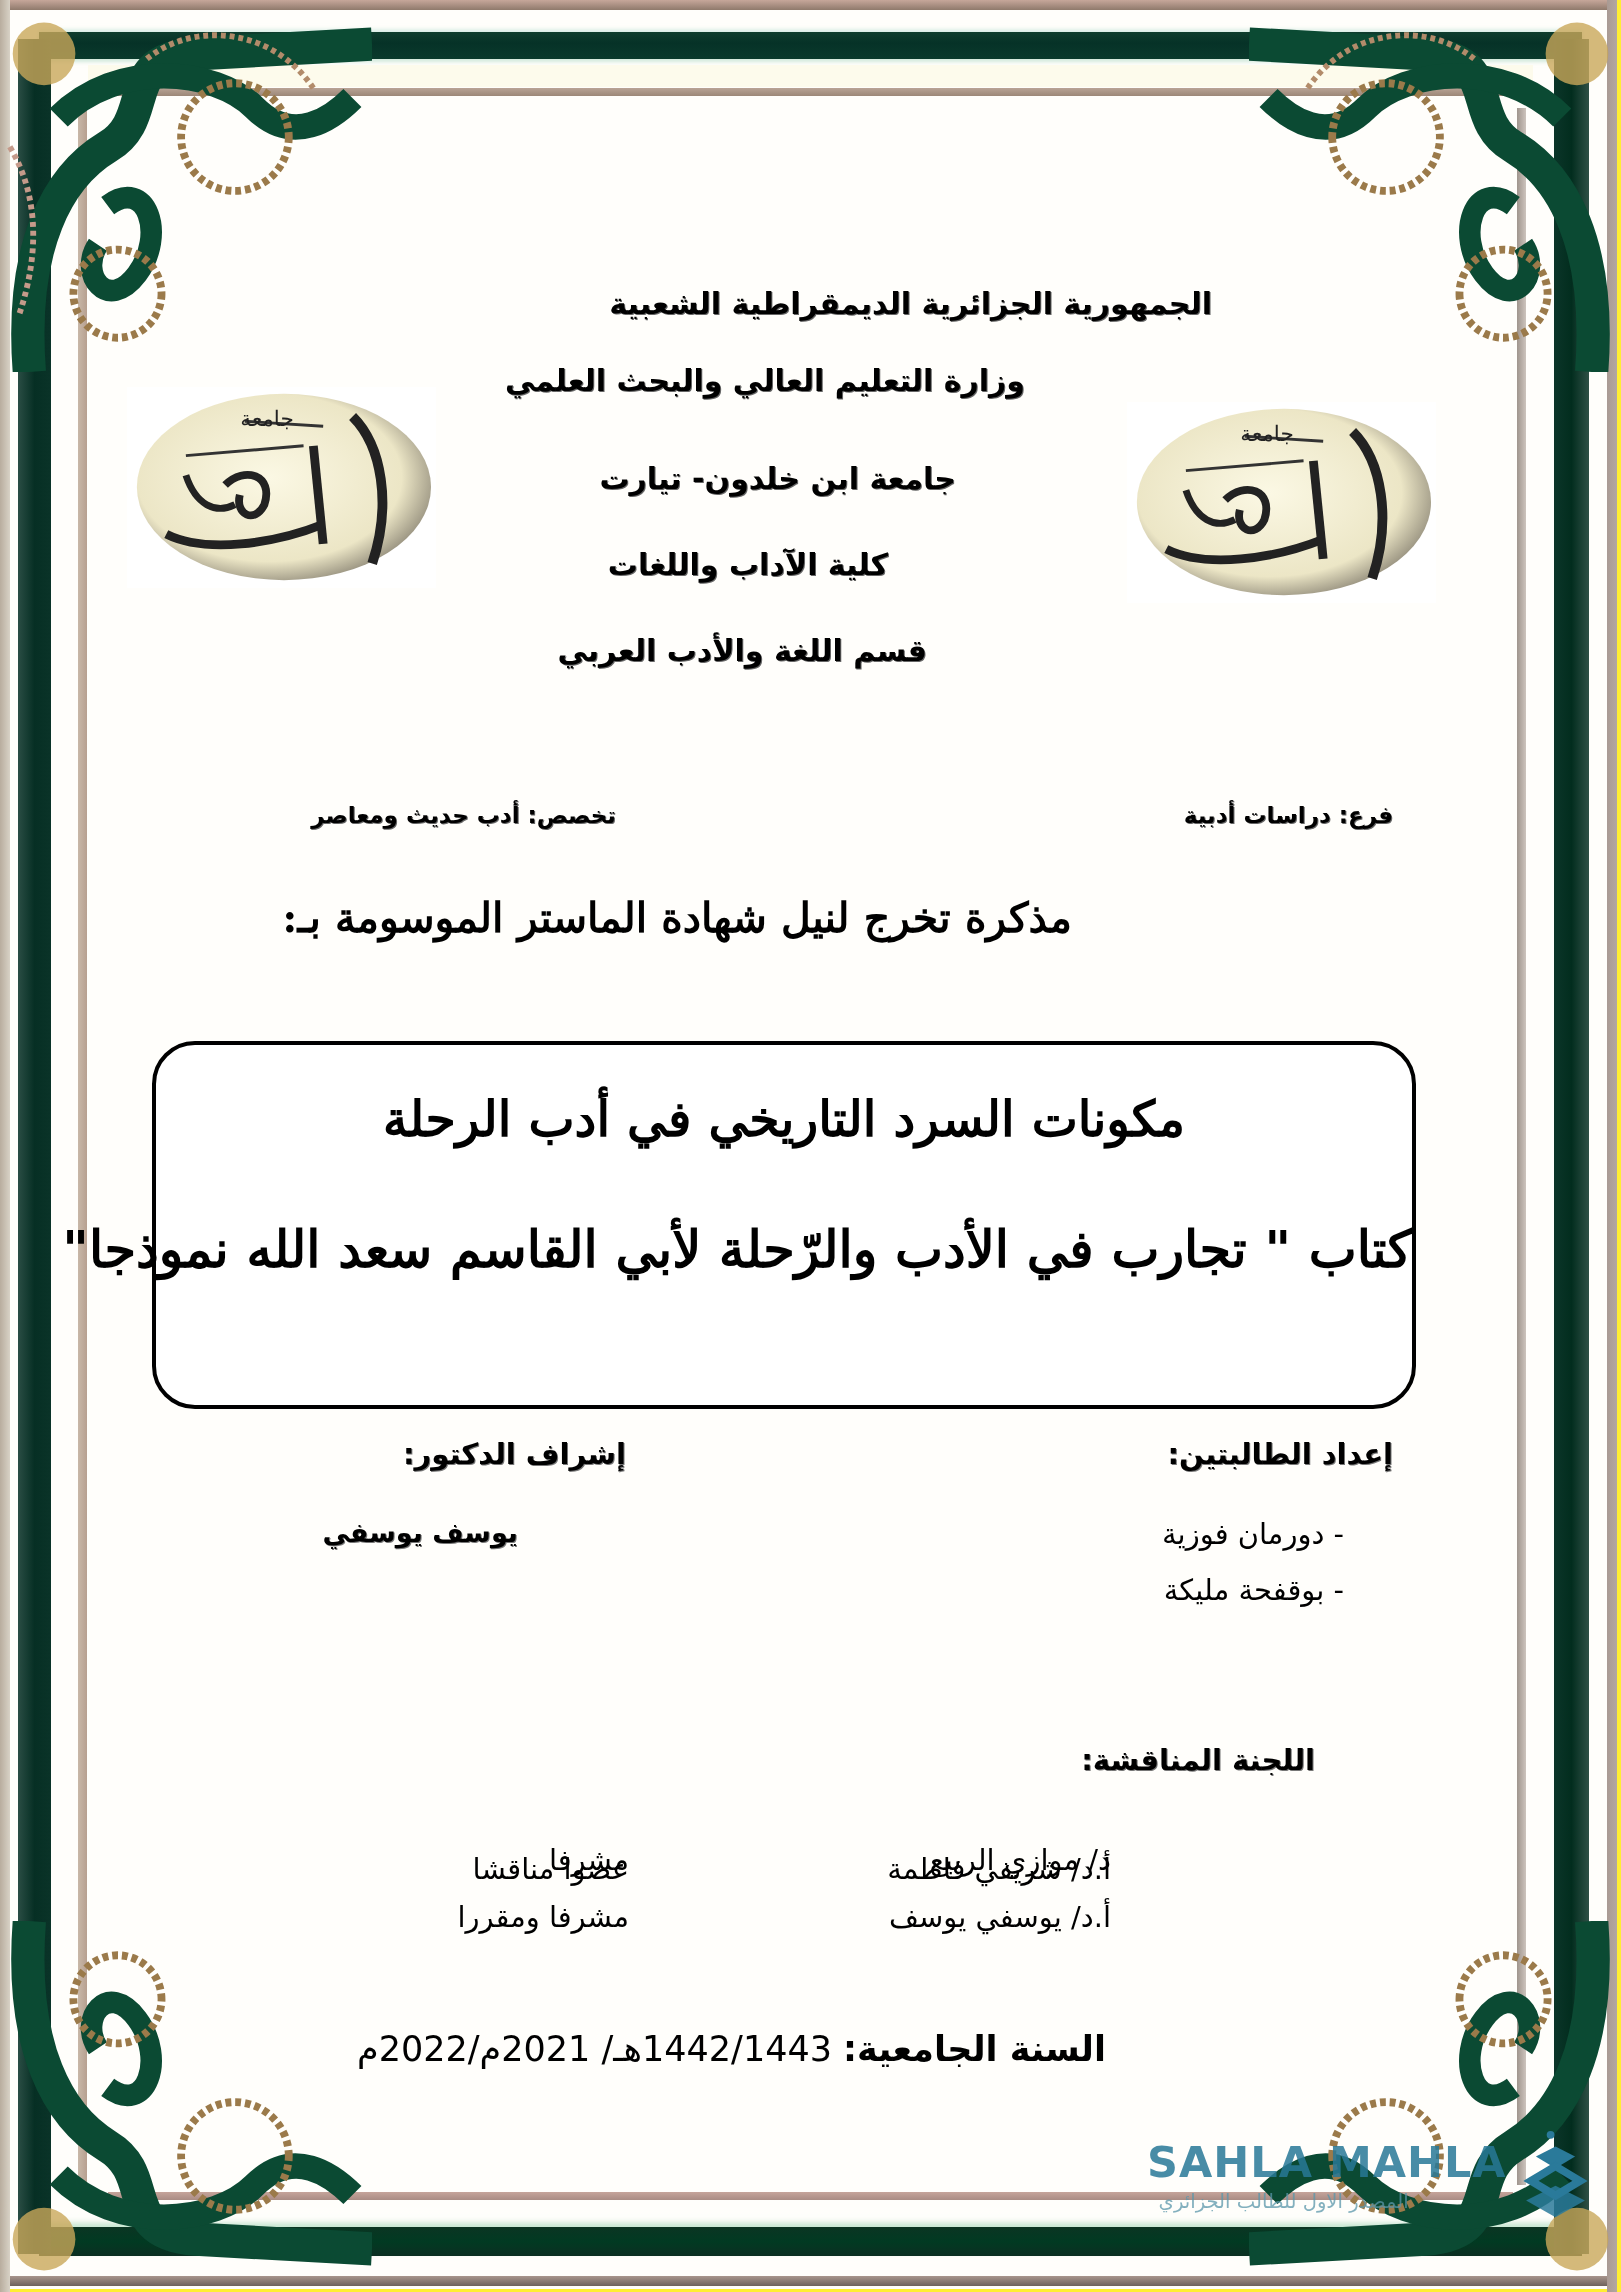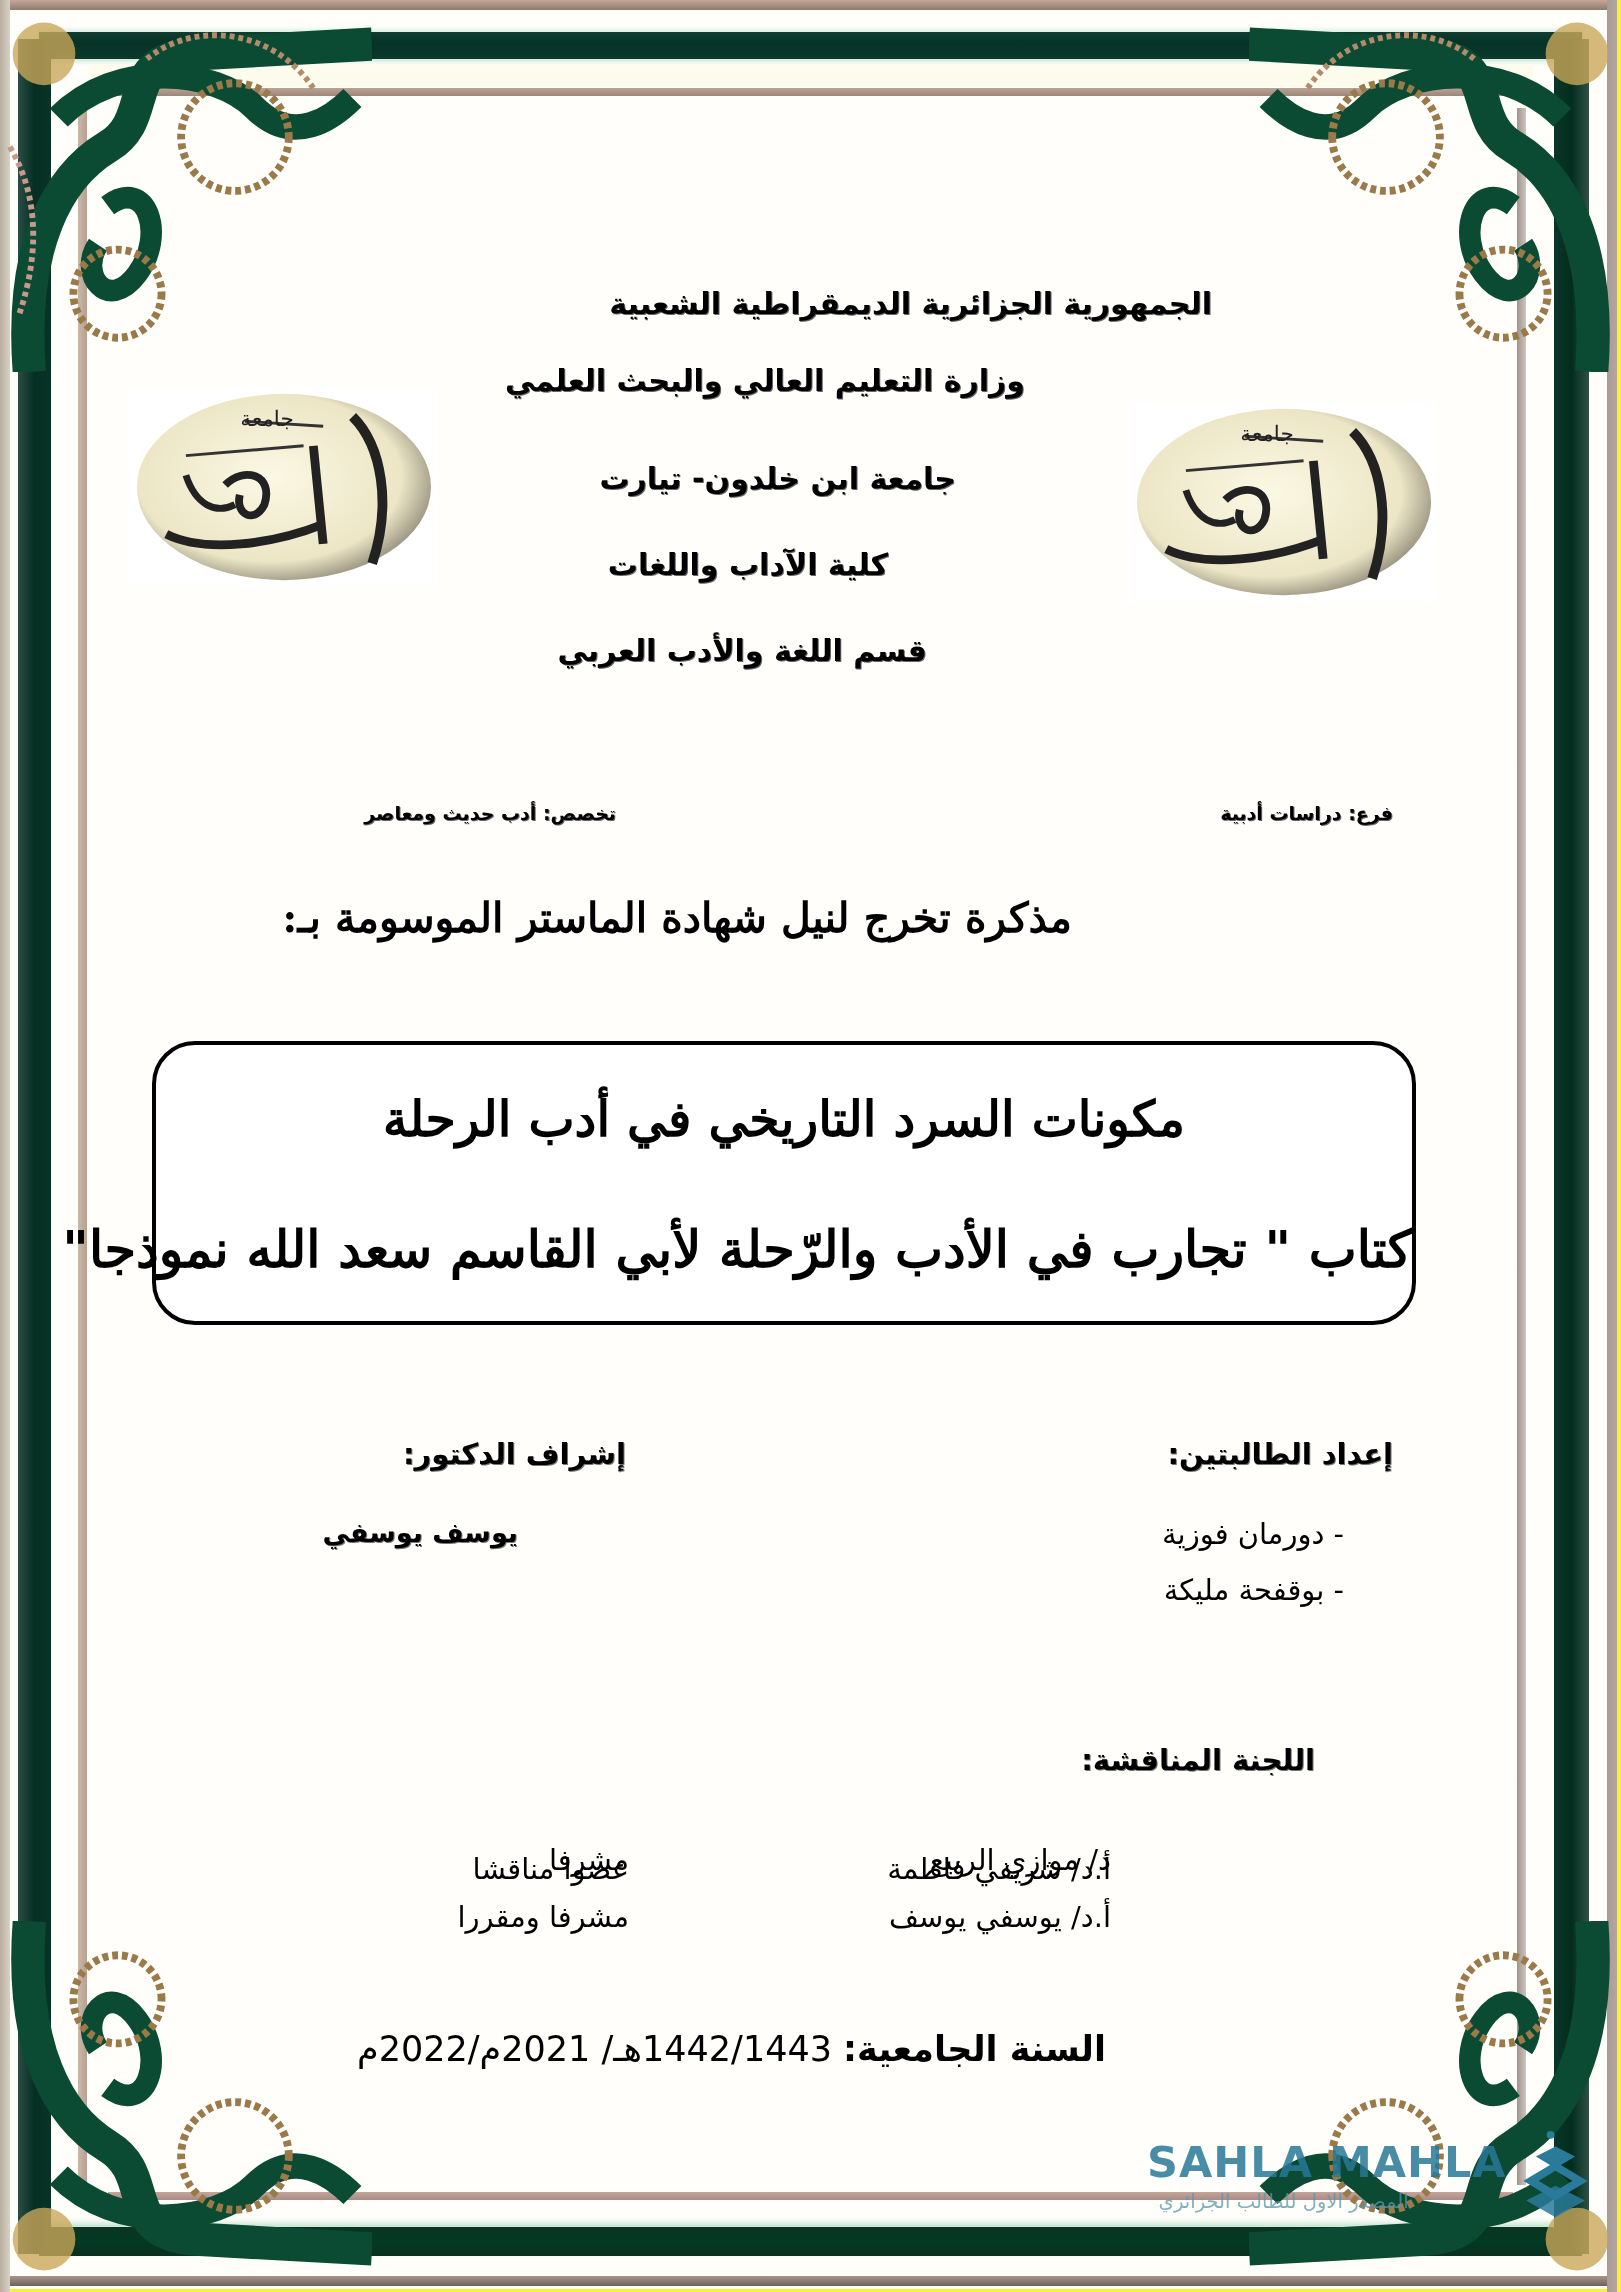--- a/index.html
+++ b/index.html
@@ -45,29 +45,29 @@
   .logo svg { width: 100%; height: 100%; }
 
   
   .hdr { position: absolute; font-weight: bold; font-size: 30px; white-space: nowrap; text-shadow: 1px 1px 0 #666; }
   .hdr-1 { right: 409px; top: 286px; }
   .hdr-2 { right: 596px; top: 363px; }
   .hdr-3 { right: 665px; top: 461px; }
   .hdr-4 { right: 733px; top: 547px; }
   .hdr-5 { right: 694px; top: 633px; }
 
-  .meta { position: absolute; font-weight: bold; font-size: 19px; white-space: nowrap; text-shadow: 1px 1px 0 #666; }
+  .meta { position: absolute; font-weight: bold; font-size: 23px; white-space: nowrap; text-shadow: 1px 1px 0 #666; }
   .branch { right: 228px; top: 802px; }
   .spec { right: 1005px; top: 802px; }
 
   .memo { position: absolute; right: 549px; top: 894px; font-family: "DejaVu Serif", serif; font-weight: bold; font-size: 41px; white-space: nowrap; }
 
   
   .title-box {
-    position: absolute; left: 152px; top: 1041px; width: 1264px; height: 284px;
+    position: absolute; left: 152px; top: 1041px; width: 1264px; height: 368px;
     border: 4.9px solid #000; border-radius: 43px; box-sizing: border-box; background: #fff;
   }
   .title-line { position: absolute; left: 0; right: 0; text-align: center; font-family: "DejaVu Serif", serif; font-weight: bold; white-space: nowrap; }
   .title-1 { top: 45px; font-size: 49px; }
   .title-2 { top: 174px; font-size: 51px; }
 
   
   .sec-label { position: absolute; font-weight: bold; font-size: 29px; white-space: nowrap; text-shadow: 1px 1px 0 #777; }
   .prep-label { right: 228px; top: 1437px; }
   .sup-label { right: 995px; top: 1437px; }

